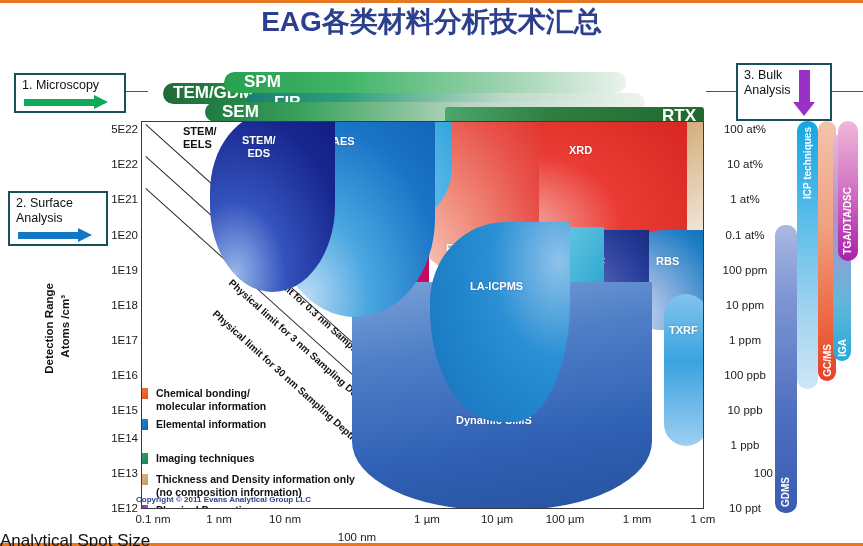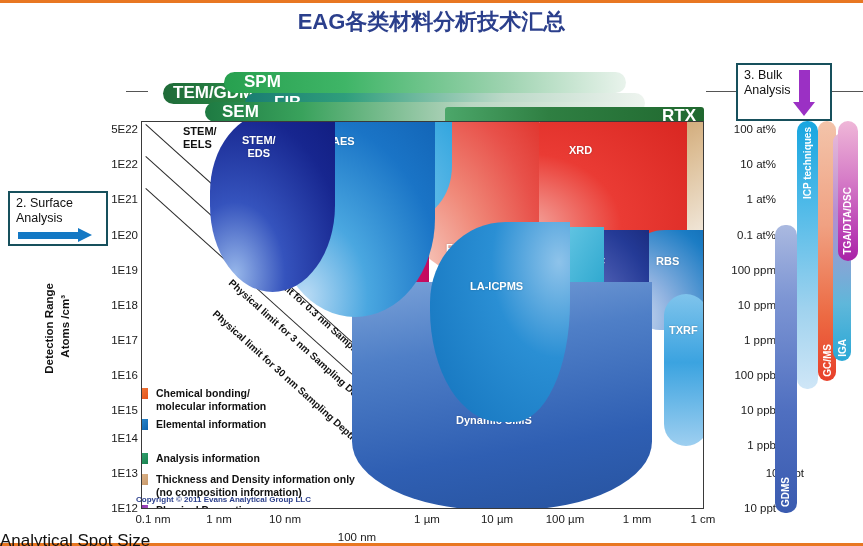--- a/index.html
+++ b/index.html
@@ -17,21 +17,21 @@
     border-bottom: 3px solid #e87722;
   }
 
   
   .title-wrap { position: absolute; left: 0; top: 4px; width: 863px; text-align: center; }
   .title-main {
     font-size: 25px; font-weight: bold; color: #2b3f8c; letter-spacing: -0.2px;
     line-height: 28px;
   }
   .title-sub {
-    font-size: 22px; font-weight: bold; color: #2b3f8c;
+    font-size: 28px; font-weight: bold; color: #2b3f8c;
     line-height: 27px; margin-top: 1px;
   }
 
   
   .callout {
     position: absolute; border: 2.5px solid #17505c; background: #ffffff;
     padding: 3px 6px 2px 6px;
   }
   .callout .c-label { font-size: 12.5px; color: #111; line-height: 15px; }
   .arrow-h { position: relative; height: 14px; margin-top: 2px; }
@@ -63,21 +63,21 @@
     white-space: nowrap;
   }
   .topbar span { position: absolute; top: 0; }
 
   
   .ytick {
     position: absolute; right: 0; width: 52px; text-align: right;
     font-size: 11.5px; color: #1a1a1a; font-weight: 500;
   }
   .ytick-r {
-    position: absolute; left: 0; width: 62px; text-align: right;
+    position: absolute; left: 0; width: 62px; text-align: center;
     font-size: 11.5px; color: #1a1a1a; font-weight: 500;
   }
   .xtick {
     position: absolute; text-align: center; width: 70px;
     font-size: 11.5px; color: #1a1a1a; font-weight: 500;
   }
   .axis-title-x {
     position: absolute; left: 0; top: 528px; width: 713px; 
     font-size: 17px; color: #111; font-weight: 500;
   }
@@ -128,20 +128,27 @@
 </style>
 </head>
 <body>
 
 <div id="root">
 
   <div class="title-wrap">
     <div class="title-sub">EAG各类材料分析技术汇总</div>
   </div>
 
+  <div class="callout" style="left:14px; top:70px; width:112px;">
+    <div class="c-label">1. Microscopy</div>
+    <div class="arrow-h">
+      <div class="shaft" style="width:72px; background:#0fa958;"></div>
+      <div class="head" style="left:72px; border-left:14px solid #0fa958;"></div>
+    </div>
+  </div>
   <div class="callout-line" style="left:126px; top:88px; width:22px;"></div>
 
   <div class="callout" style="left:8px; top:188px; width:100px;">
     <div class="c-label">2. Surface</div>
     <div class="c-label">Analysis</div>
     <div class="arrow-h">
       <div class="shaft" style="width:62px; background:#1378c4;"></div>
       <div class="head" style="left:62px; border-left:14px solid #1378c4;"></div>
     </div>
   </div>
@@ -352,21 +359,21 @@
           <span>Chemical bonding/</span><br>
           <span>molecular information</span>
         </div>
       </div>
       <div class="leg-row" style="margin-bottom:20px;">
         <div class="leg-sw" style="left:0px; background:linear-gradient(135deg,#2f8ed0,#0e63ae);"></div>
         <div class="leg-tx"><span>Elemental information</span></div>
       </div>
       <div class="leg-row" style="margin-bottom:7px;">
         <div class="leg-sw" style="left:0px; background:linear-gradient(135deg,#3aa978,#18824f);"></div>
-        <div class="leg-tx"><span>Analysis information</span></div>
+        <div class="leg-tx"><span>Imaging techniques</span></div>
       </div>
       <div class="leg-row" style="margin-bottom:6px;">
         <div class="leg-sw" style="left:0px; background:linear-gradient(135deg,#e2bb92,#c8996a);"></div>
         <div class="leg-tx">
           <span>Thickness and Density information only</span><br>
           <span>(no composition information)</span>
         </div>
       </div>
       <div class="leg-row">
         <div class="leg-sw" style="left:0px; background:linear-gradient(135deg,#7a20a0,#c06ad0);"></div>

